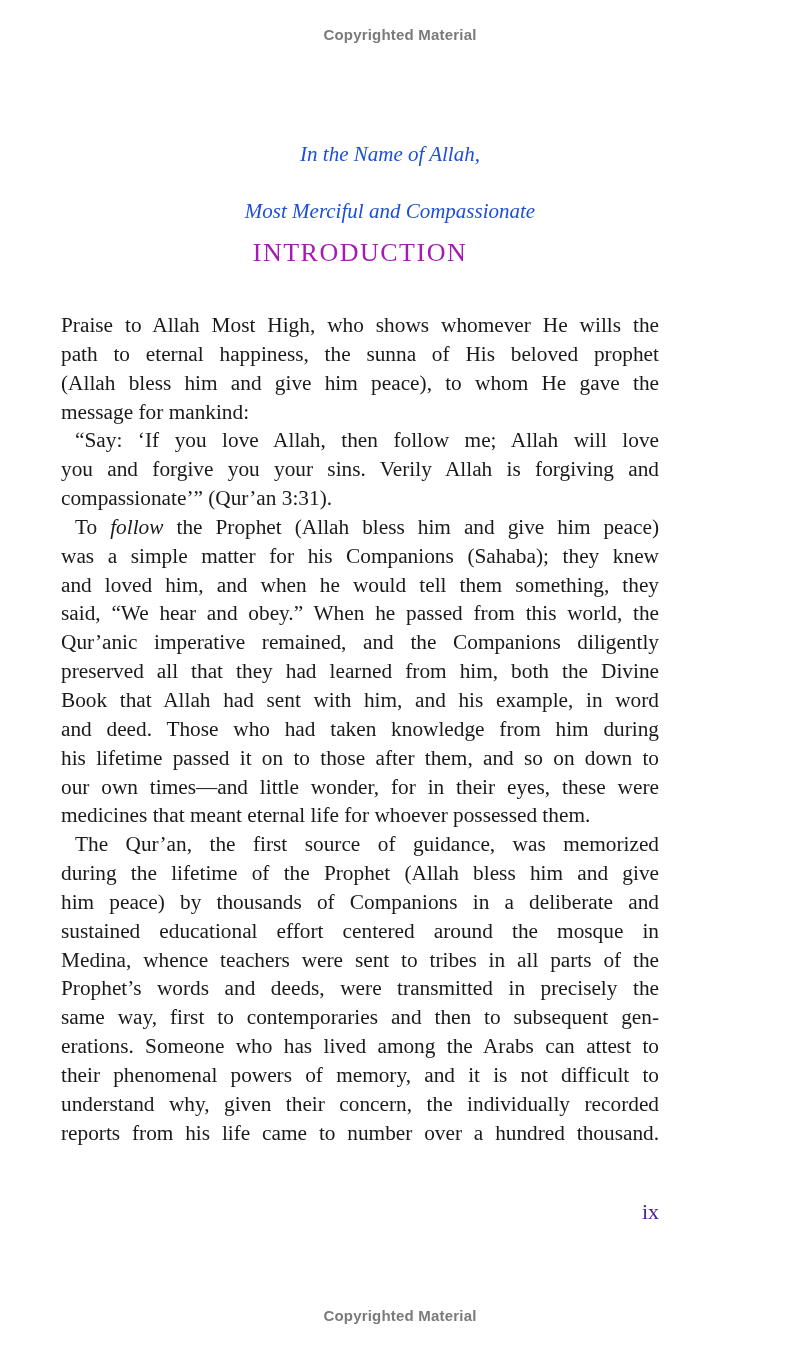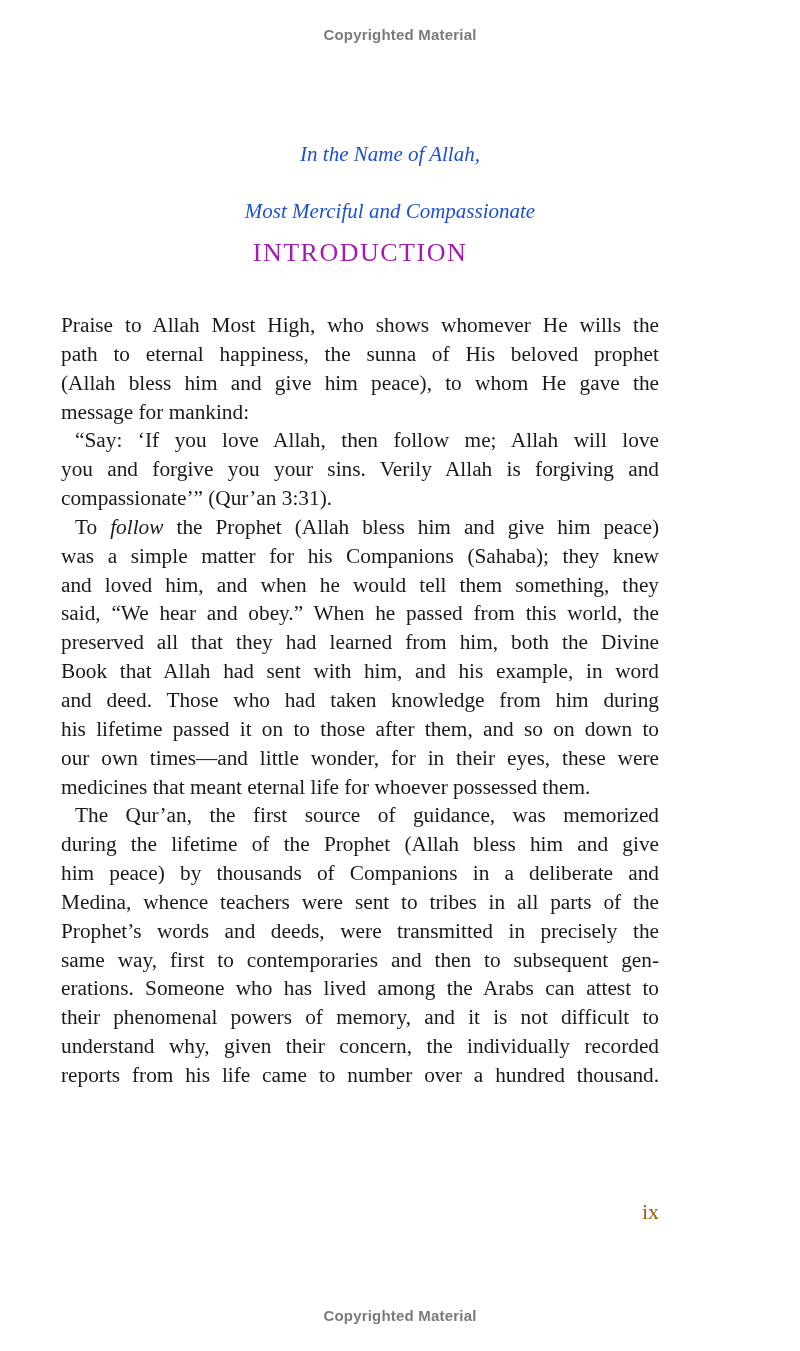--- a/index.html
+++ b/index.html
@@ -28,21 +28,21 @@
     font-family: "Liberation Serif", serif; font-size: 21.3px; color: #1a1a1a;
   }
   .line {
     display: block; height: 28.85px; line-height: 28.85px; white-space: nowrap;
     text-align: justify; text-align-last: justify;
   }
   .line.last { text-align-last: left; }
   .line.indent { padding-left: 14px; }
   .page-number {
     position: absolute; top: 1199px; left: 611px; width: 48px; text-align: right;
-    font-family: "Liberation Serif", serif; font-size: 22px; color: #a16207;
+    font-family: "Liberation Serif", serif; font-size: 22px; color: #4c1d95;
   }
   .speck { position: absolute; width: 2px; height: 1px; background: #d9d9d9; left: 257px; top: 208px; }
 </style>
 </head>
 <body>
 
 <div class="watermark wm-top">Copyrighted Material</div>
 
 <div class="invocation inv1">In the Name of Allah,</div>
 <div class="invocation inv2">Most Merciful and Compassionate</div>
@@ -63,32 +63,34 @@
     <span class="line indent">“Say: ‘If you love Allah, then follow me; Allah will love</span>
     <span class="line">you and forgive you your sins. Verily Allah is forgiving and</span>
     <span class="line last">compassionate’” (Qur’an 3:31).</span>
   </div>
 
   <div>
     <span class="line indent"><span>To </span><i>follow</i><span> the Prophet (Allah bless him and give him peace)</span></span>
     <span class="line">was a simple matter for his Companions (Sahaba); they knew</span>
     <span class="line">and loved him, and when he would tell them something, they</span>
     <span class="line">said, “We hear and obey.” When he passed from this world, the</span>
+    <span class="line">Qur’anic imperative remained, and the Companions diligently</span>
     <span class="line">preserved all that they had learned from him, both the Divine</span>
     <span class="line">Book that Allah had sent with him, and his example, in word</span>
     <span class="line">and deed. Those who had taken knowledge from him during</span>
     <span class="line">his lifetime passed it on to those after them, and so on down to</span>
     <span class="line">our own times—and little wonder, for in their eyes, these were</span>
     <span class="line last">medicines that meant eternal life for whoever possessed them.</span>
   </div>
 
   <div>
     <span class="line indent">The Qur’an, the first source of guidance, was memorized</span>
     <span class="line">during the lifetime of the Prophet (Allah bless him and give</span>
     <span class="line">him peace) by thousands of Companions in a deliberate and</span>
+    <span class="line">sustained educational effort centered around the mosque in</span>
     <span class="line">Medina, whence teachers were sent to tribes in all parts of the</span>
     <span class="line">Prophet’s words and deeds, were transmitted in precisely the</span>
     <span class="line">same way, first to contemporaries and then to subsequent gen-</span>
     <span class="line">erations. Someone who has lived among the Arabs can attest to</span>
     <span class="line">their phenomenal powers of memory, and it is not difficult to</span>
     <span class="line">understand why, given their concern, the individually recorded</span>
     <span class="line">reports from his life came to number over a hundred thousand.</span>
   </div>
 </div>
 

